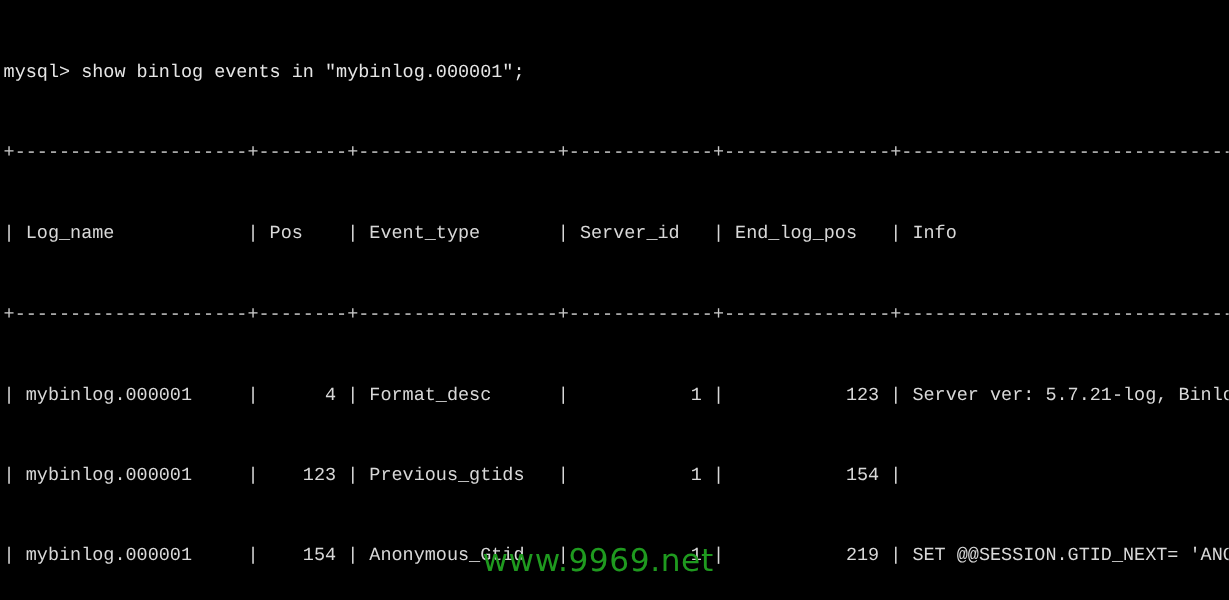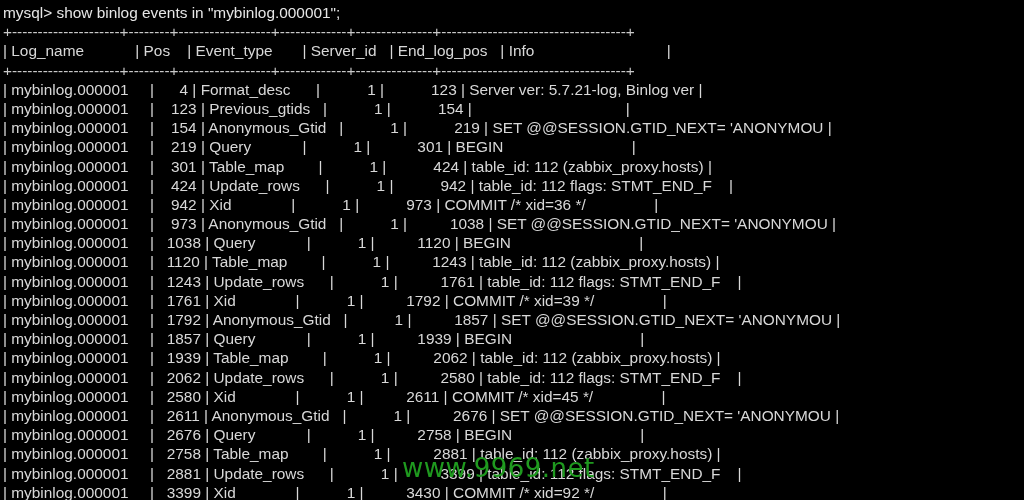--- a/index.html
+++ b/index.html
@@ -24,22 +24,23 @@
     font-size: 15.4px;
     line-height: 19.2px;
     letter-spacing: 0px;
     padding: 3px 0 0 3px;
     box-sizing: border-box;
     overflow: hidden;
   }
   .line {
     white-space: pre;
     height: 19.2px;
-    font-family: Liberation Sans, sans-serif;
+    font-family: Liberation Mono, monospace;
     color: #d8d8d8;
+    margin-top: 48px;
   }
   .line.prompt {
     color: #e6e6e6;
   }
   .line.rule {
     color: #c9c9c9;
   }
   .watermark {
     position: absolute;
     left: 402px;

